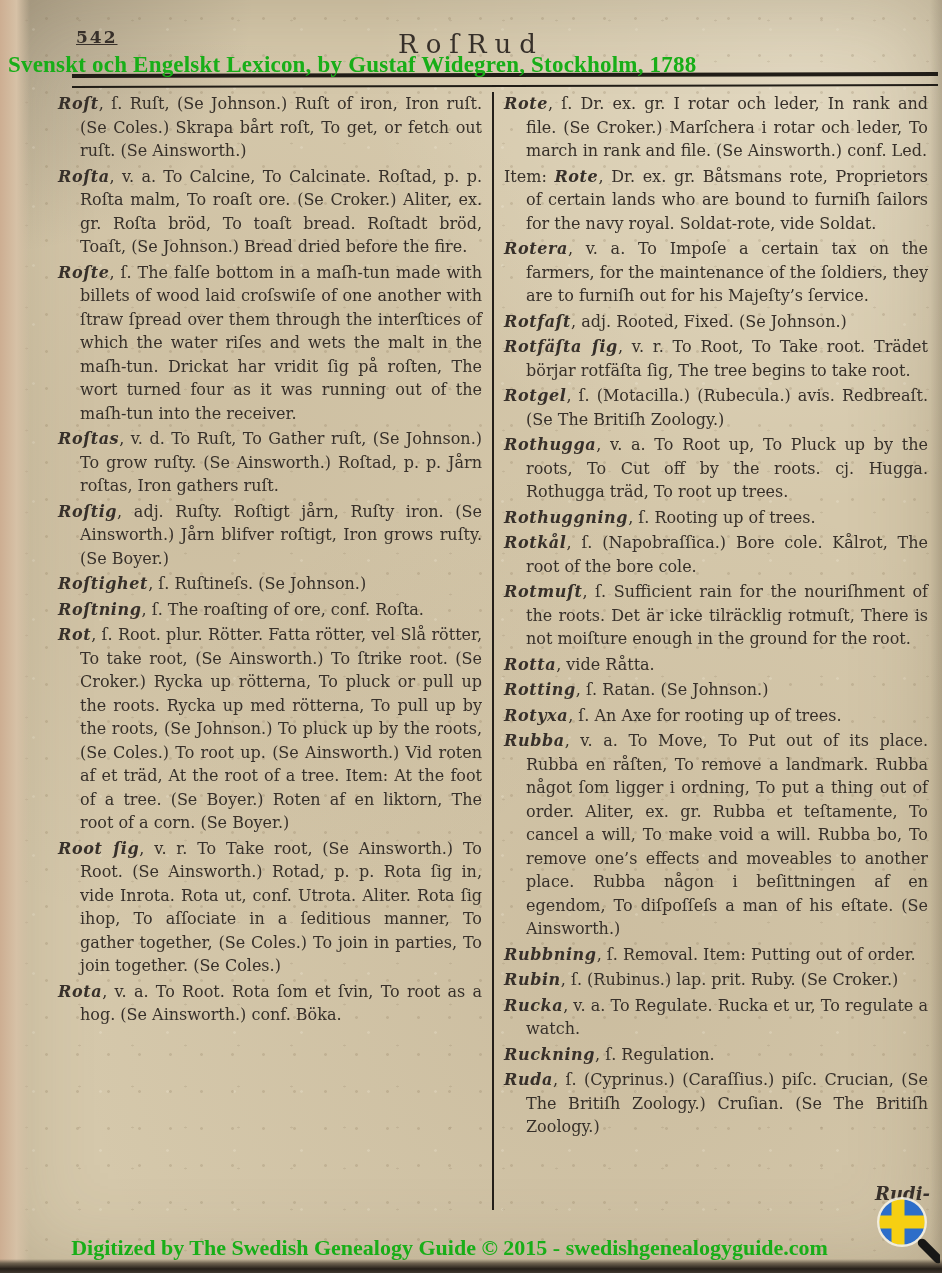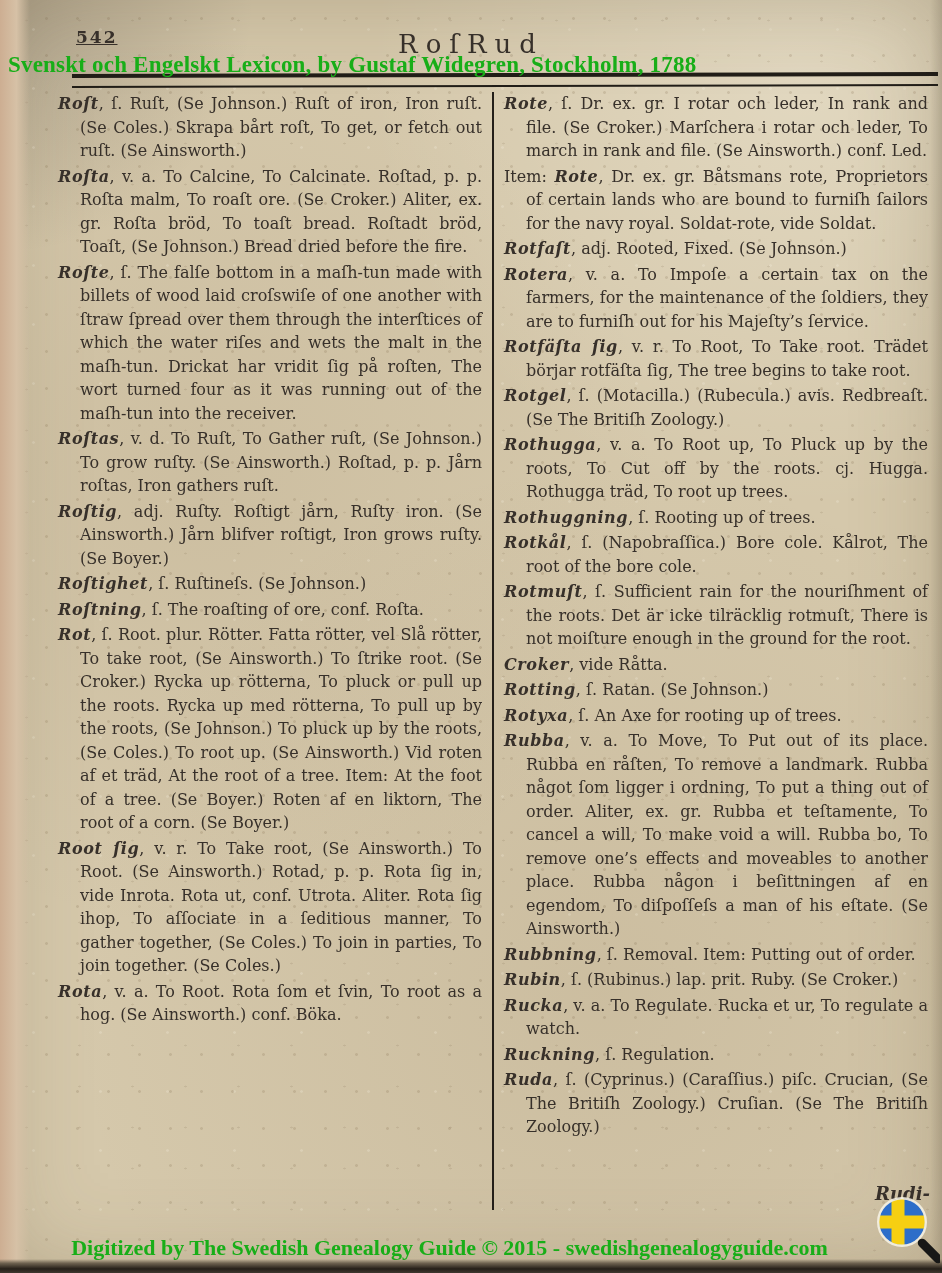--- a/index.html
+++ b/index.html
@@ -113,29 +113,29 @@
         <p class="entry"><span class="hw">Roſtighet</span><span>, ſ. Ruſtineſs. (Se Johnson.)</span></p>
         <p class="entry"><span class="hw">Roſtning</span><span>, ſ. The roaſting of ore, conf. Roſta.</span></p>
         <p class="entry"><span class="hw">Rot</span><span>, ſ. Root. plur. Rötter. Fatta rötter, vel Slå rötter, To take root, (Se Ainsworth.) To ſtrike root. (Se Croker.) Rycka up rötterna, To pluck or pull up the roots. Rycka up med rötterna, To pull up by the roots, (Se Johnson.) To pluck up by the roots, (Se Coles.) To root up. (Se Ainsworth.) Vid roten af et träd, At the root of a tree. Item: At the foot of a tree. (Se Boyer.) Roten af en liktorn, The root of a corn. (Se Boyer.)</span></p>
         <p class="entry"><span class="hw">Root ſig</span><span>, v. r. To Take root, (Se Ainsworth.) To Root. (Se Ainsworth.) Rotad, p. p. Rota ſig in, vide Inrota. Rota ut, conf. Utrota. Aliter. Rota ſig ihop, To aſſociate in a ſeditious manner, To gather together, (Se Coles.) To join in parties, To join together. (Se Coles.)</span></p>
         <p class="entry"><span class="hw">Rota</span><span>, v. a. To Root. Rota ſom et ſvin, To root as a hog. (Se Ainsworth.) conf. Böka.</span></p>
       </div>
     <div class="divider"></div>
     <div class="col">
         <p class="entry"><span class="hw">Rote</span><span>, ſ. Dr. ex. gr. I rotar och leder, In rank and file. (Se Croker.) Marſchera i rotar och leder, To march in rank and file. (Se Ainsworth.) conf. Led.</span></p>
         <p class="entry"><span class="prefix">Item: </span><span class="hw">Rote</span><span>, Dr. ex. gr. Båtsmans rote, Proprietors of certain lands who are bound to furniſh ſailors for the navy royal. Soldat-rote, vide Soldat.</span></p>
+        <p class="entry"><span class="hw">Rotera</span><span>, v. a. To Impoſe a certain tax on the farmers, for the maintenance of the ſoldiers, they are to furniſh out for his Majeſty’s ſervice.</span></p>
         <p class="entry"><span class="hw">Rotfaſt</span><span>, adj. Rooted, Fixed. (Se Johnson.)</span></p>
-        <p class="entry"><span class="hw">Rotera</span><span>, v. a. To Impoſe a certain tax on the farmers, for the maintenance of the ſoldiers, they are to furniſh out for his Majeſty’s ſervice.</span></p>
         <p class="entry"><span class="hw">Rotfäſta ſig</span><span>, v. r. To Root, To Take root. Trädet börjar rotfäſta ſig, The tree begins to take root.</span></p>
         <p class="entry"><span class="hw">Rotgel</span><span>, ſ. (Motacilla.) (Rubecula.) avis. Redbreaſt. (Se The Britiſh Zoology.)</span></p>
         <p class="entry"><span class="hw">Rothugga</span><span>, v. a. To Root up, To Pluck up by the roots, To Cut off by the roots. cj. Hugga. Rothugga träd, To root up trees.</span></p>
         <p class="entry"><span class="hw">Rothuggning</span><span>, ſ. Rooting up of trees.</span></p>
         <p class="entry"><span class="hw">Rotkål</span><span>, ſ. (Napobraſſica.) Bore cole. Kålrot, The root of the bore cole.</span></p>
         <p class="entry"><span class="hw">Rotmuſt</span><span>, ſ. Sufficient rain for the nouriſhment of the roots. Det är icke tilräcklig rotmuſt, There is not moiſture enough in the ground for the root.</span></p>
-        <p class="entry"><span class="hw">Croker</span><span>, vide Råtta.</span></p>
+        <p class="entry"><span class="hw">Rotta</span><span>, vide Råtta.</span></p>
         <p class="entry"><span class="hw">Rotting</span><span>, ſ. Ratan. (Se Johnson.)</span></p>
         <p class="entry"><span class="hw">Rotyxa</span><span>, ſ. An Axe for rooting up of trees.</span></p>
         <p class="entry"><span class="hw">Rubba</span><span>, v. a. To Move, To Put out of its place. Rubba en råſten, To remove a landmark. Rubba något ſom ligger i ordning, To put a thing out of order. Aliter, ex. gr. Rubba et teſtamente, To cancel a will, To make void a will. Rubba bo, To remove one’s effects and moveables to another place. Rubba någon i beſittningen af en egendom, To diſpoſſeſs a man of his eſtate. (Se Ainsworth.)</span></p>
         <p class="entry"><span class="hw">Rubbning</span><span>, ſ. Removal. Item: Putting out of order.</span></p>
         <p class="entry"><span class="hw">Rubin</span><span>, ſ. (Rubinus.) lap. prit. Ruby. (Se Croker.)</span></p>
         <p class="entry"><span class="hw">Rucka</span><span>, v. a. To Regulate. Rucka et ur, To regulate a watch.</span></p>
         <p class="entry"><span class="hw">Ruckning</span><span>, ſ. Regulation.</span></p>
         <p class="entry"><span class="hw">Ruda</span><span>, ſ. (Cyprinus.) (Caraſſius.) piſc. Crucian, (Se The Britiſh Zoology.) Cruſian. (Se The Britiſh Zoology.)</span></p>
       </div>
   </div>

